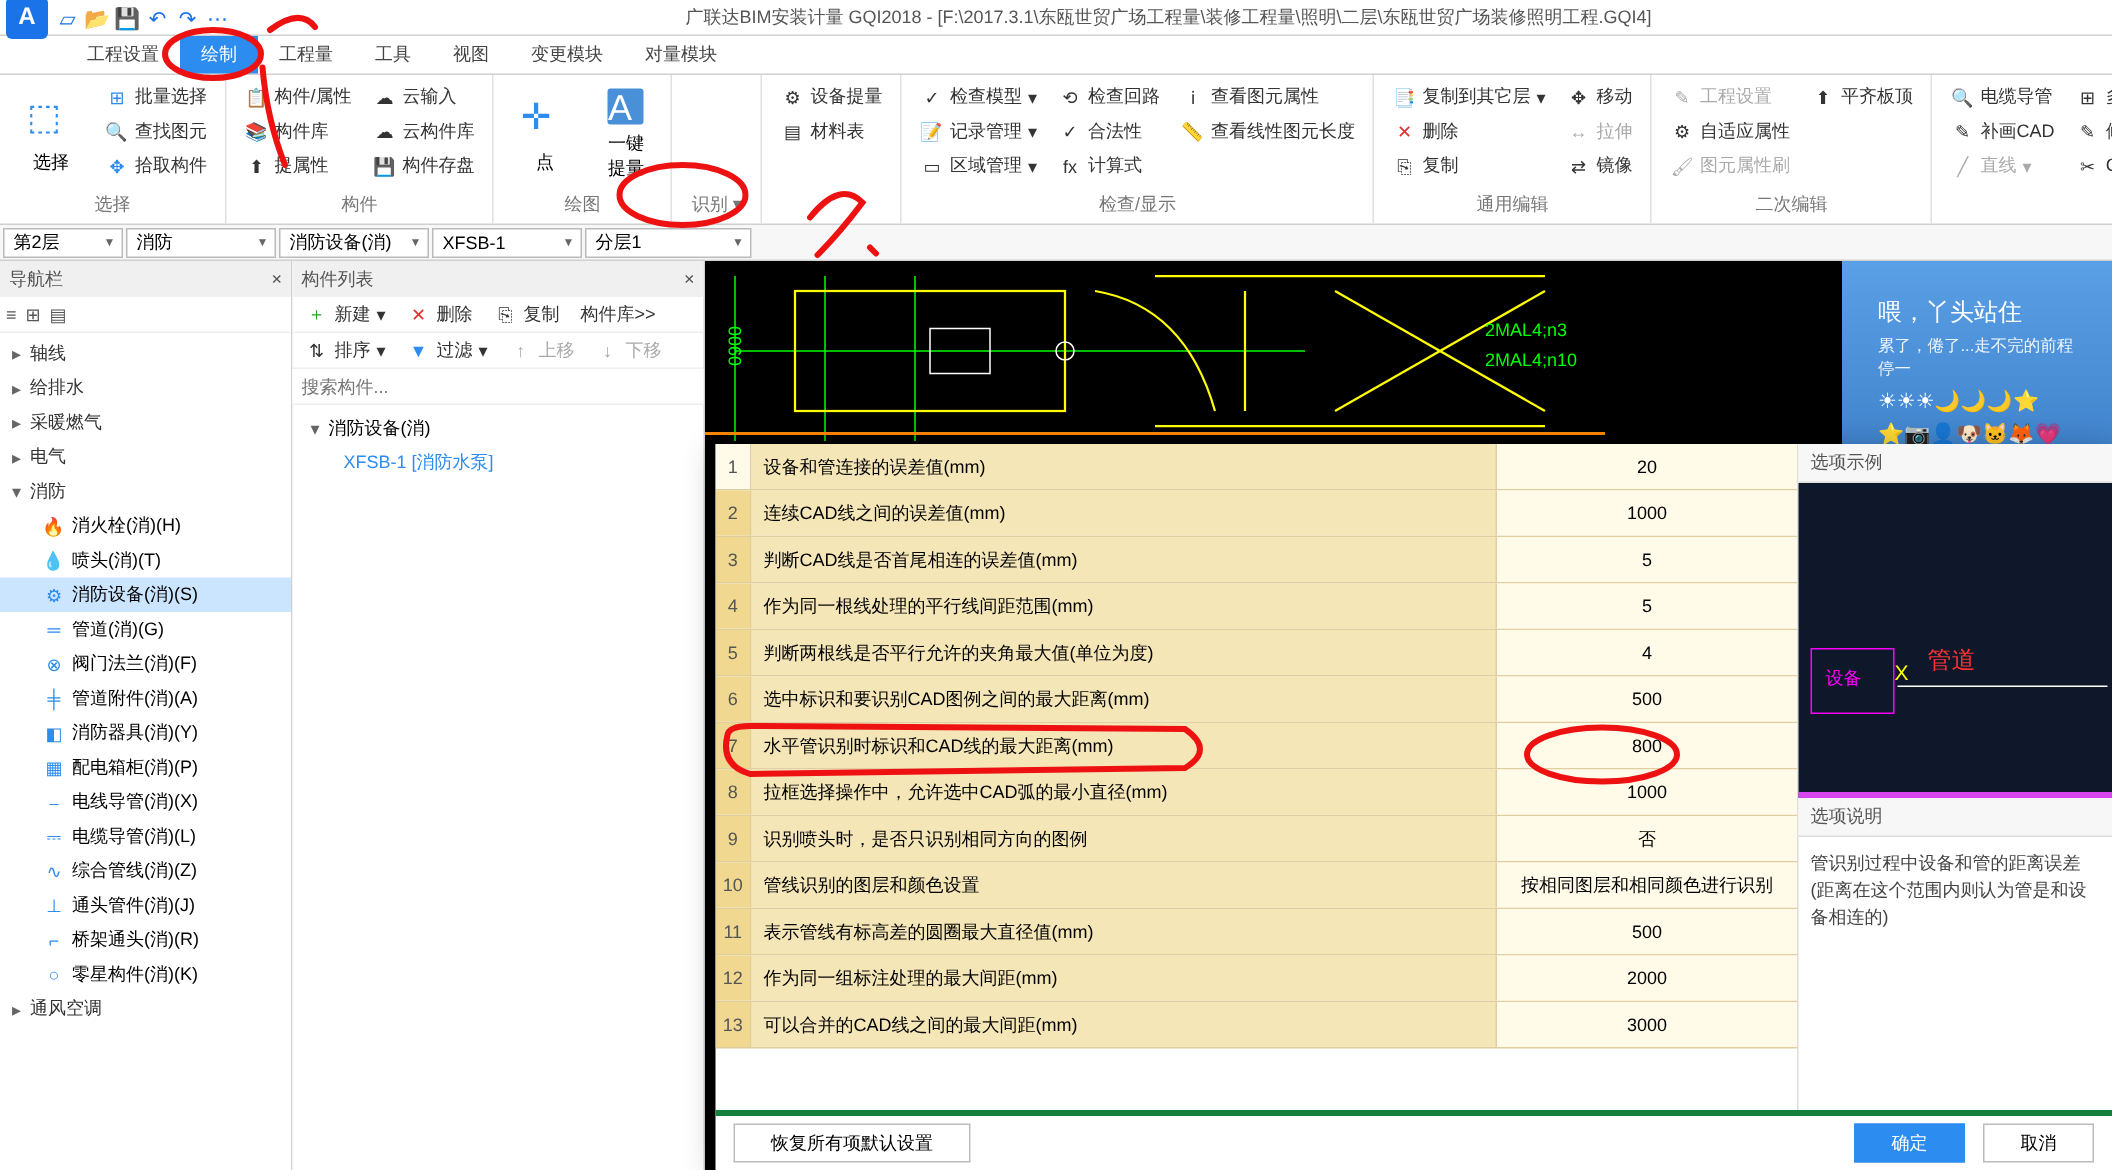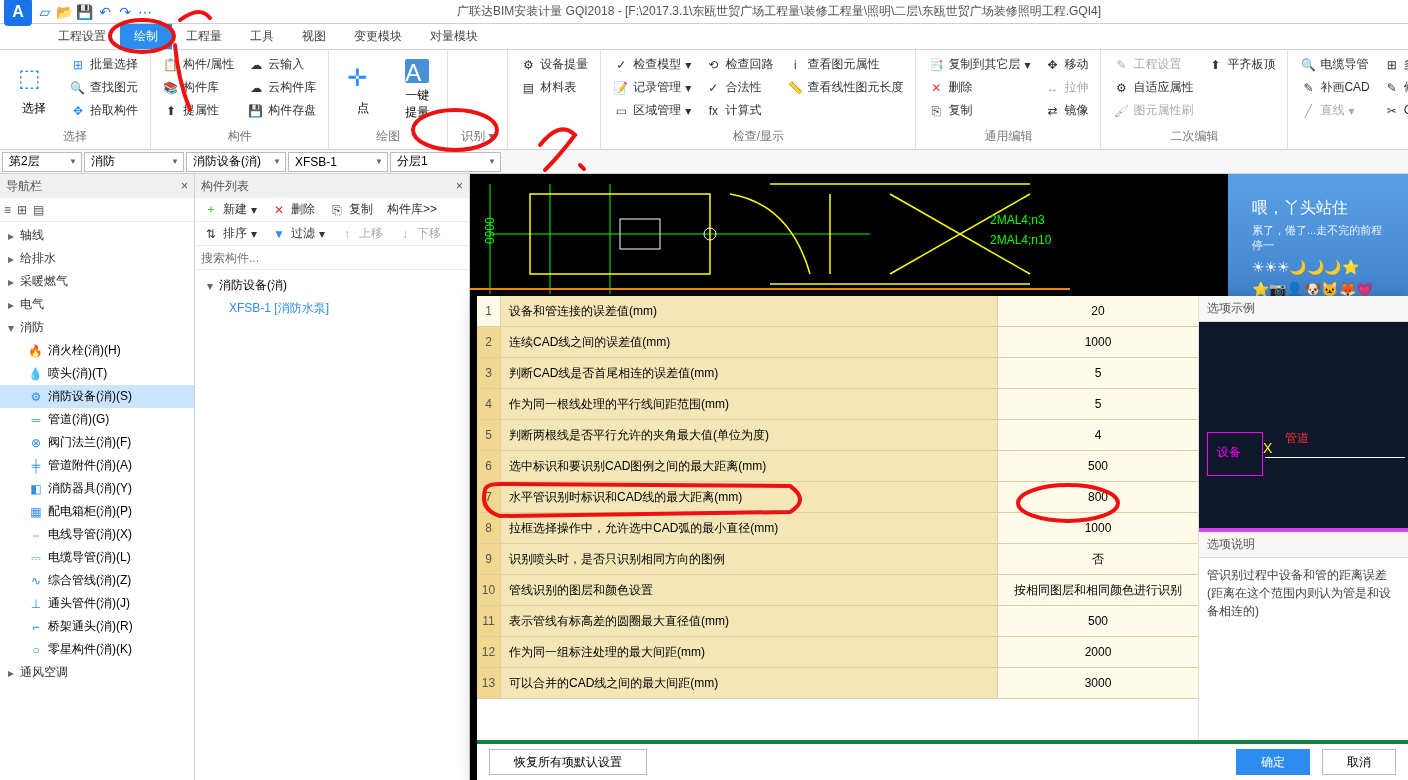--- a/index.html
+++ b/index.html
@@ -49,21 +49,21 @@
 .dlg-row{display:flex;height:31px;border-bottom:1px solid #e0cda0;}
 .dlg-row .num{width:24px;background:#f0d890;display:flex;align-items:center;justify-content:center;border-right:1px solid #e0cda0;color:#555;}
 .dlg-row .lbl{flex:1;background:#f5e6b8;display:flex;align-items:center;padding:0 8px;border-right:1px solid #e0cda0;}
 .dlg-row .val{width:200px;background:#fffbe8;display:flex;align-items:center;justify-content:center;}
 .dlg-row.hl .num{background:#fffbe8;}
 .dlg-side{width:210px;border-left:1px solid #ddd;display:flex;flex-direction:column;}
 .side-sec-title{height:26px;display:flex;align-items:center;padding:0 8px;color:#555;background:#f7f7f7;border-bottom:1px solid #ddd;}
 .side-preview{height:210px;background:#0f172a;position:relative;border-bottom:4px solid #d946ef;}
 .preview-box{position:absolute;left:8px;top:110px;width:56px;height:44px;border:1px solid #f0f;}
 .preview-label1{position:absolute;left:18px;top:122px;color:#f0f;}
-.preview-label2{position:absolute;left:86px;top:108px;color:#f33;font-size:12px;}
+.preview-label2{position:absolute;left:86px;top:108px;color:#f33;font-size:16px;}
 .preview-line{position:absolute;left:66px;top:135px;width:140px;height:1px;background:#fff;}
 .side-desc{flex:1;padding:8px;color:#444;line-height:1.5;}
 .dlg-foot{height:40px;display:flex;align-items:center;justify-content:space-between;padding:0 12px;border-top:4px solid #15803d;}
 .btn{height:26px;padding:0 24px;border:1px solid #bbb;background:#fff;cursor:pointer;display:flex;align-items:center;}
 .btn.primary{background:#2d8cf0;color:#fff;border-color:#2d8cf0;}
 .dlg-foot-right{display:flex;gap:12px;margin-left:auto;}
 .red-annot{position:absolute;pointer-events:none;}
 svg.cad{width:100%;height:100%;}
 </style>
 </head>

